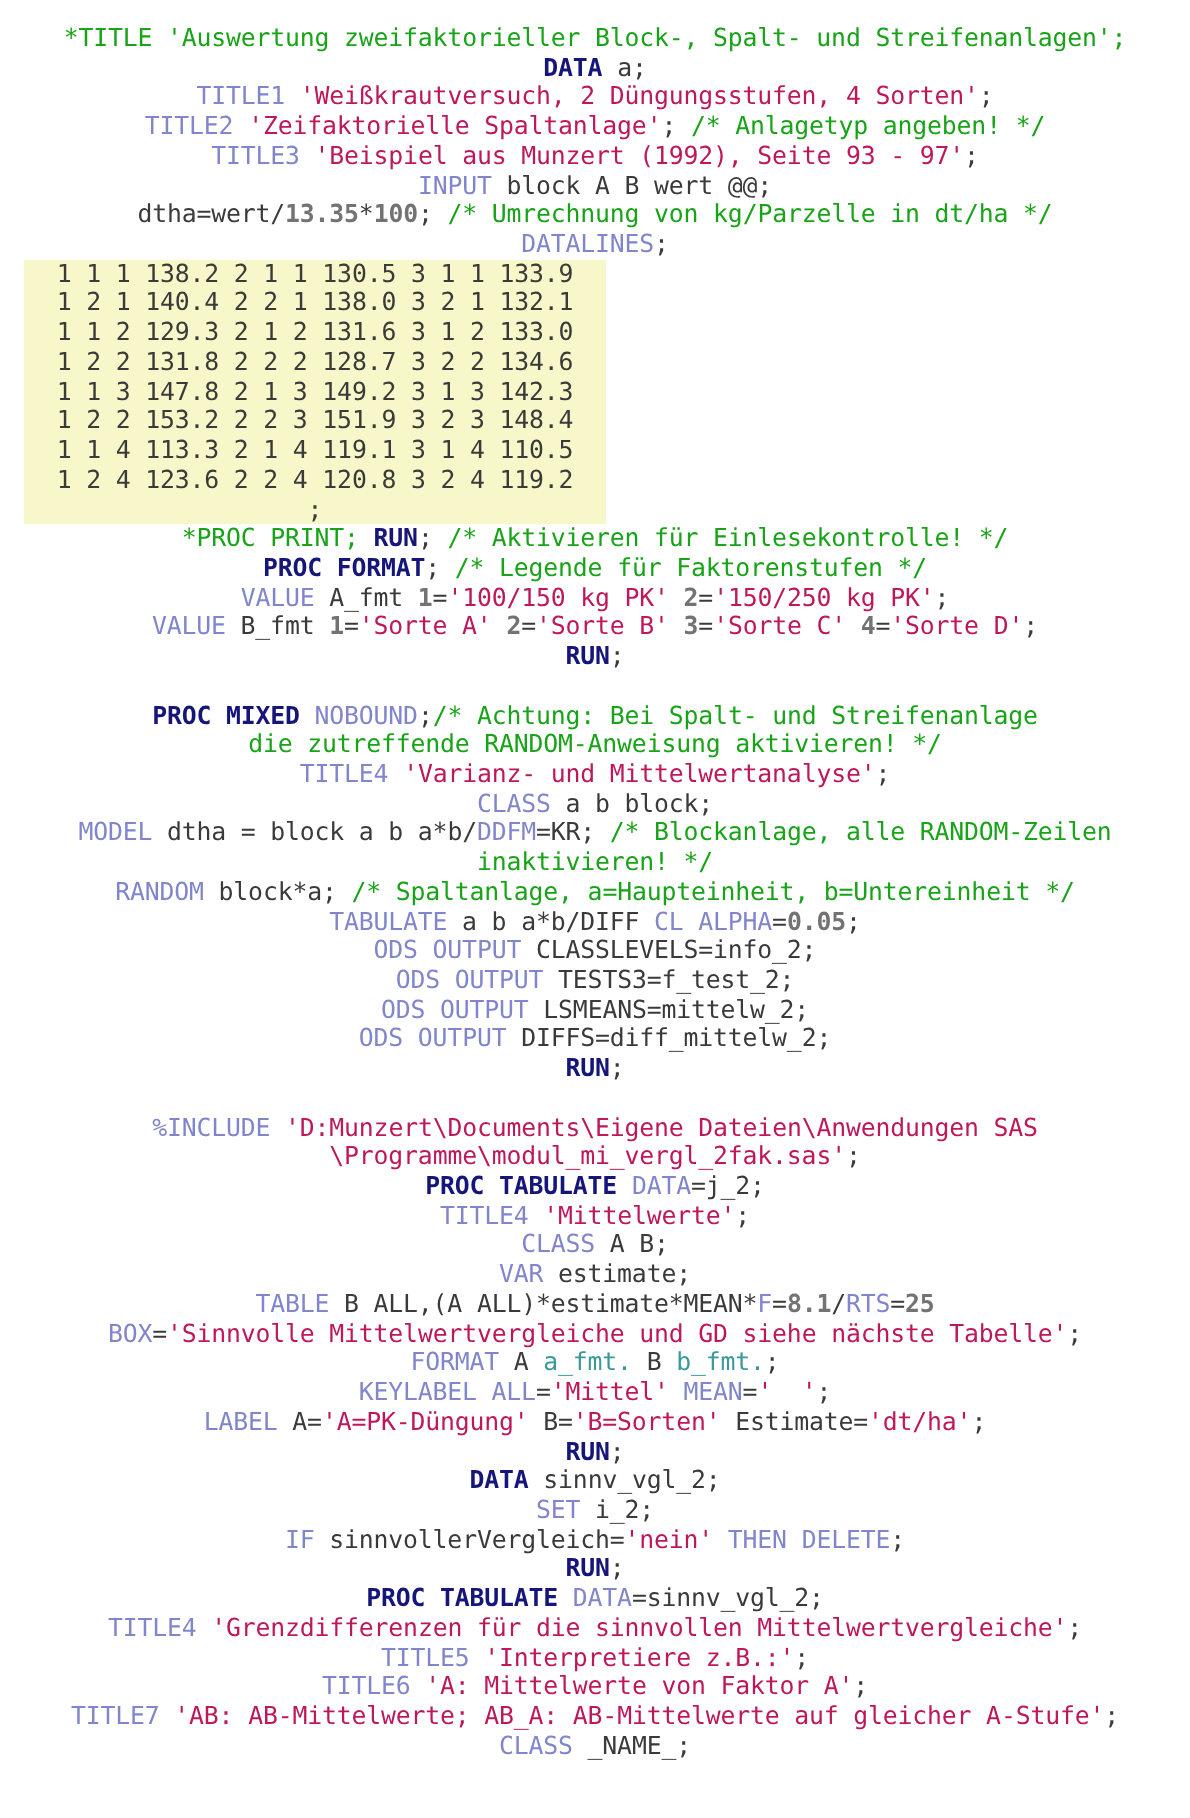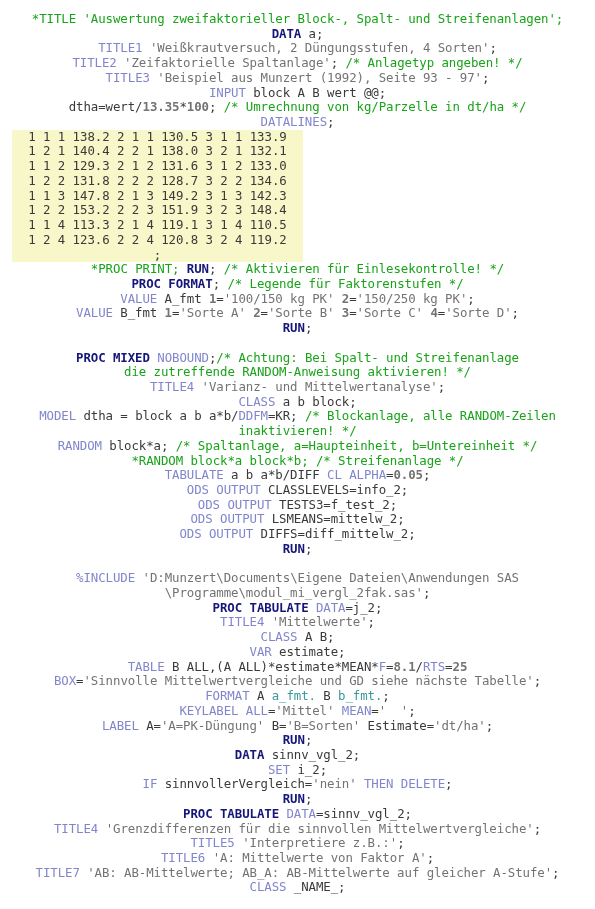--- a/index.html
+++ b/index.html
@@ -33,21 +33,21 @@
     padding-left: 0px;
   }
   .code-line.hl {
     background: #f7f7c9;
     width: 291px;
   }
   
   .c   { color: #19a319; }              
   .kb  { color: #15157a; font-weight: bold; }  
   .k   { color: #8186cc; }              
-  .s   { color: #737373; margin-top: 32px; }              
+  .s   { color: #be185d; margin-top: 32px; }              
   .n   { color: #737373; font-weight: bold; }  
   .p   { color: #3a3a3a; }              
   .f   { color: #3a9a9a; }              
 </style>
 </head>
 <body>
 
 <div id="editor">
     <div class="code-line"><span class="c">*TITLE 'Auswertung zweifaktorieller Block-, Spalt- und Streifenanlagen';</span></div>
     <div class="code-line"><span class="kb">DATA</span><span class="p"> a;</span></div>
@@ -72,21 +72,20 @@
     <div class="code-line"><span class="k">VALUE</span><span class="p"> B_fmt </span><span class="n">1</span><span class="p">=</span><span class="s">'Sorte A'</span><span class="p"> </span><span class="n">2</span><span class="p">=</span><span class="s">'Sorte B'</span><span class="p"> </span><span class="n">3</span><span class="p">=</span><span class="s">'Sorte C'</span><span class="p"> </span><span class="n">4</span><span class="p">=</span><span class="s">'Sorte D'</span><span class="p">;</span></div>
     <div class="code-line"><span class="kb">RUN</span><span class="p">;</span></div>
     <div class="code-line"><span class="p">&nbsp;</span></div>
     <div class="code-line"><span class="kb">PROC MIXED</span><span class="p"> </span><span class="k">NOBOUND</span><span class="p">;</span><span class="c">/* Achtung: Bei Spalt- und Streifenanlage</span></div>
     <div class="code-line"><span class="c">die zutreffende RANDOM-Anweisung aktivieren! */</span></div>
     <div class="code-line"><span class="k">TITLE4</span><span class="p"> </span><span class="s">'Varianz- und Mittelwertanalyse'</span><span class="p">;</span></div>
     <div class="code-line"><span class="k">CLASS</span><span class="p"> a b block;</span></div>
     <div class="code-line"><span class="k">MODEL</span><span class="p"> dtha = block a b a*b/</span><span class="k">DDFM</span><span class="p">=KR; </span><span class="c">/* Blockanlage, alle RANDOM-Zeilen</span></div>
     <div class="code-line"><span class="c">inaktivieren! */</span></div>
     <div class="code-line"><span class="k">RANDOM</span><span class="p"> block*a; </span><span class="c">/* Spaltanlage, a=Haupteinheit, b=Untereinheit */</span></div>
-    <div class="code-line"><span class="c">*RANDOM block*a block*b; /* Streifenanlage */</span></div>
     <div class="code-line"><span class="k">TABULATE</span><span class="p"> a b a*b/DIFF </span><span class="k">CL ALPHA</span><span class="p">=</span><span class="n">0.05</span><span class="p">;</span></div>
     <div class="code-line"><span class="k">ODS OUTPUT</span><span class="p"> CLASSLEVELS=info_2;</span></div>
     <div class="code-line"><span class="k">ODS OUTPUT</span><span class="p"> TESTS3=f_test_2;</span></div>
     <div class="code-line"><span class="k">ODS OUTPUT</span><span class="p"> LSMEANS=mittelw_2;</span></div>
     <div class="code-line"><span class="k">ODS OUTPUT</span><span class="p"> DIFFS=diff_mittelw_2;</span></div>
     <div class="code-line"><span class="kb">RUN</span><span class="p">;</span></div>
     <div class="code-line"><span class="p">&nbsp;</span></div>
     <div class="code-line"><span class="k">%INCLUDE</span><span class="p"> </span><span class="s">'D:Munzert\Documents\Eigene Dateien\Anwendungen SAS</span></div>
     <div class="code-line"><span class="s">\Programme\modul_mi_vergl_2fak.sas'</span><span class="p">;</span></div>
     <div class="code-line"><span class="kb">PROC TABULATE</span><span class="p"> </span><span class="k">DATA</span><span class="p">=j_2;</span></div>

